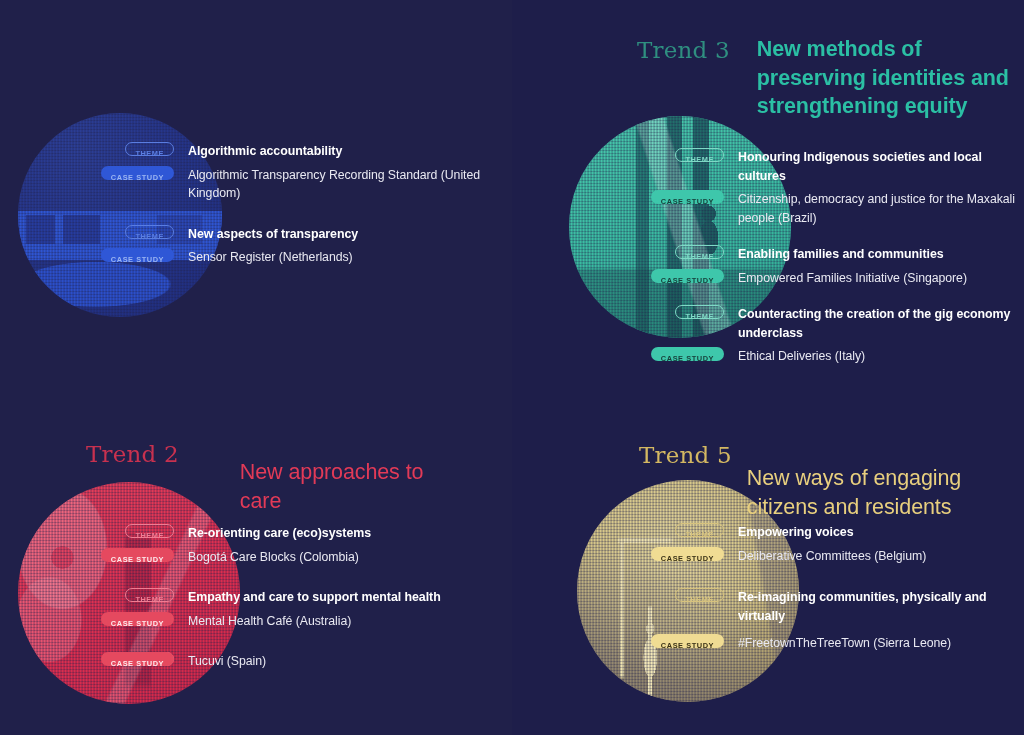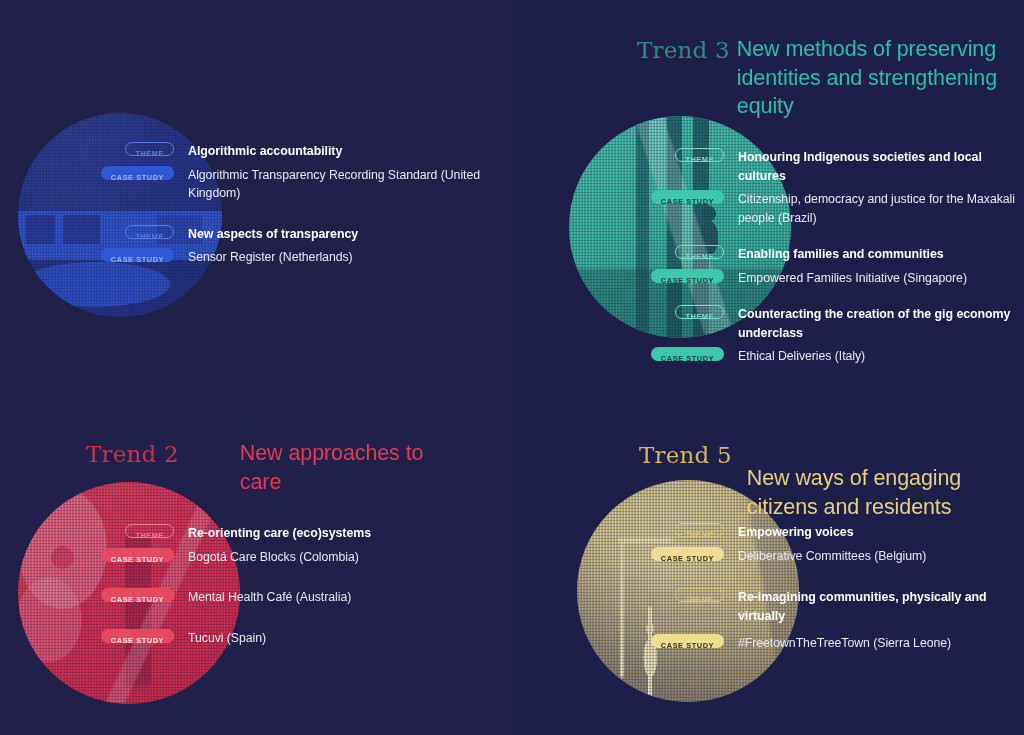--- a/index.html
+++ b/index.html
@@ -140,21 +140,21 @@
   .pill.solid   { border: 1px solid transparent; }
 
   
   .t1 .trend-label { color: #2b3a8e; }
   .t1 .trend-title { color: #2f53c8; }
   .t1 .pill.outline { color: #5a7de0; }
   .t1 .pill.solid   { background: #2f57d6; color: #9ab4f2; }
 
   
   .t2 .trend-label { color: #c8314f; }
-  .t2 .trend-title { color: #e23a57; }
+  .t2 .trend-title { color: #e23a57; margin-top: 19px; }
   .t2 .pill.outline { color: #f07d93; }
   .t2 .pill.solid   { background: #e5495f; color: #fde9ec; }
 
   
   .t3 .trend-label { color: #2f8f80; }
   .t3 .trend-title { color: #2bbfa4; }
   .t3 .pill.outline { color: #7fd9c6; }
   .t3 .pill.solid   { background: #3ec7ab; color: #163f3a; }
 
   
@@ -238,21 +238,21 @@
             radial-gradient(ellipse 4.5% 5% at 63% 44%, #1d5d5f 0 70%, rgba(0,0,0,0) 72%);"></div>
 
       <div class="art" style="background:
             linear-gradient(72deg, rgba(0,0,0,0) 0 46%, rgba(210,245,236,.30) 47% 56%, rgba(0,0,0,0) 57%);"></div>
       <div class="halftone"></div>
       <div class="halftone2"></div>
     </div>
 
     <div class="head" style="left:125px; top:27px; width:390px;">
       <div class="trend-label">Trend 3</div>
-      <div class="trend-title" style="margin-left:7px; width:268px;">New methods of preserving identities and strengthening equity</div>
+      <div class="trend-title" style="margin-left:27px; width:268px;font-weight:bold;">New methods of preserving identities and strengthening equity</div>
     </div>
 
     <div class="entries" style="left:226px; top:139px; width:280px;">
       <div class="entry">
         <div class="row">
           <span class="pill outline">THEME</span>
           <span class="e-theme">Honouring Indigenous societies and local cultures</span>
         </div>
         <div class="row sub">
           <span class="pill solid">CASE STUDY</span>
@@ -316,20 +316,21 @@
           <span class="e-theme">Re-orienting care (eco)systems</span>
         </div>
         <div class="row sub">
           <span class="pill solid">CASE STUDY</span>
           <span class="e-case">Bogotá Care Blocks (Colombia)</span>
         </div>
       </div>
       <div class="entry" style="margin-top:22px;">
         <div class="row">
           <span class="pill outline">THEME</span>
+          <span class="e-theme">Empathy and care to support mental health</span>
         </div>
         <div class="row sub">
           <span class="pill solid">CASE STUDY</span>
           <span class="e-case">Mental Health Café (Australia)</span>
         </div>
       </div>
       <div class="entry" style="margin-top:22px;">
         <div class="row">
           <span class="pill outline">THEME</span>
         </div>

